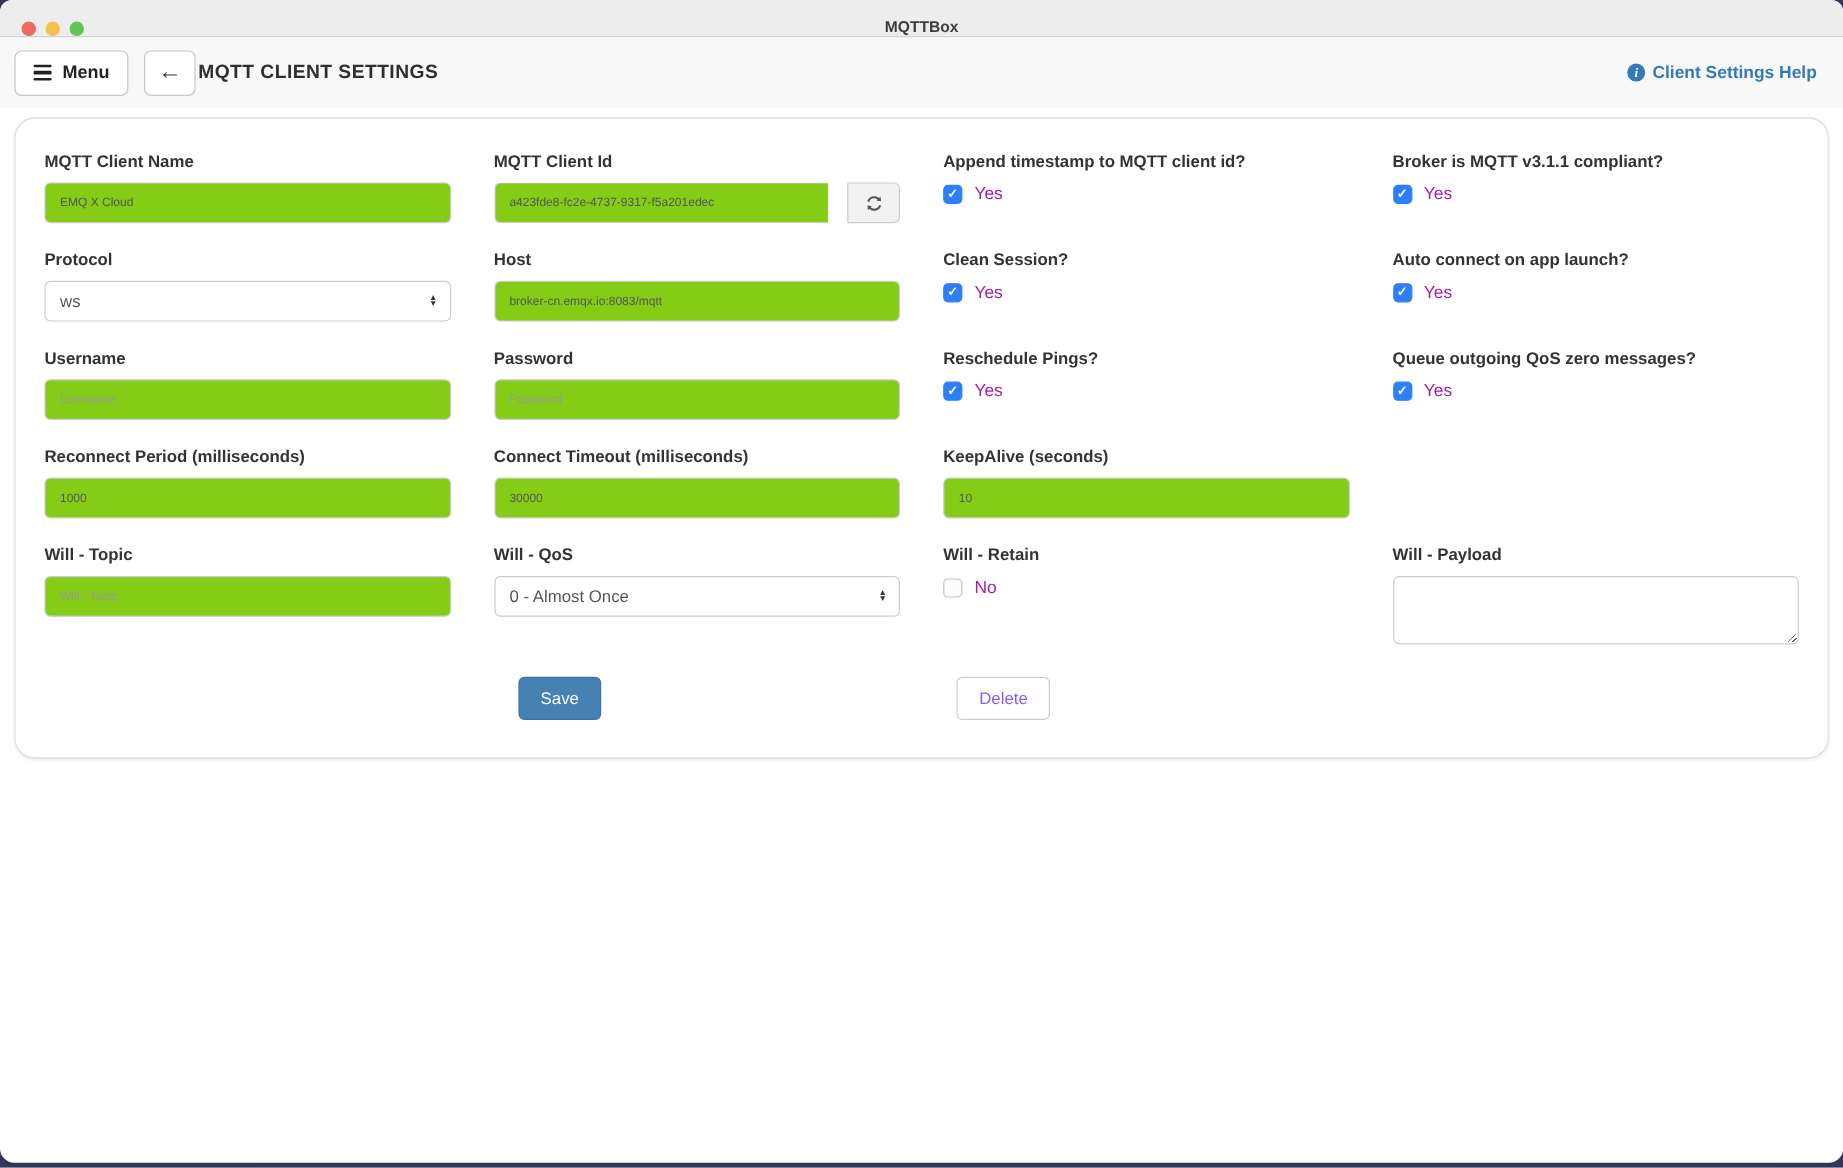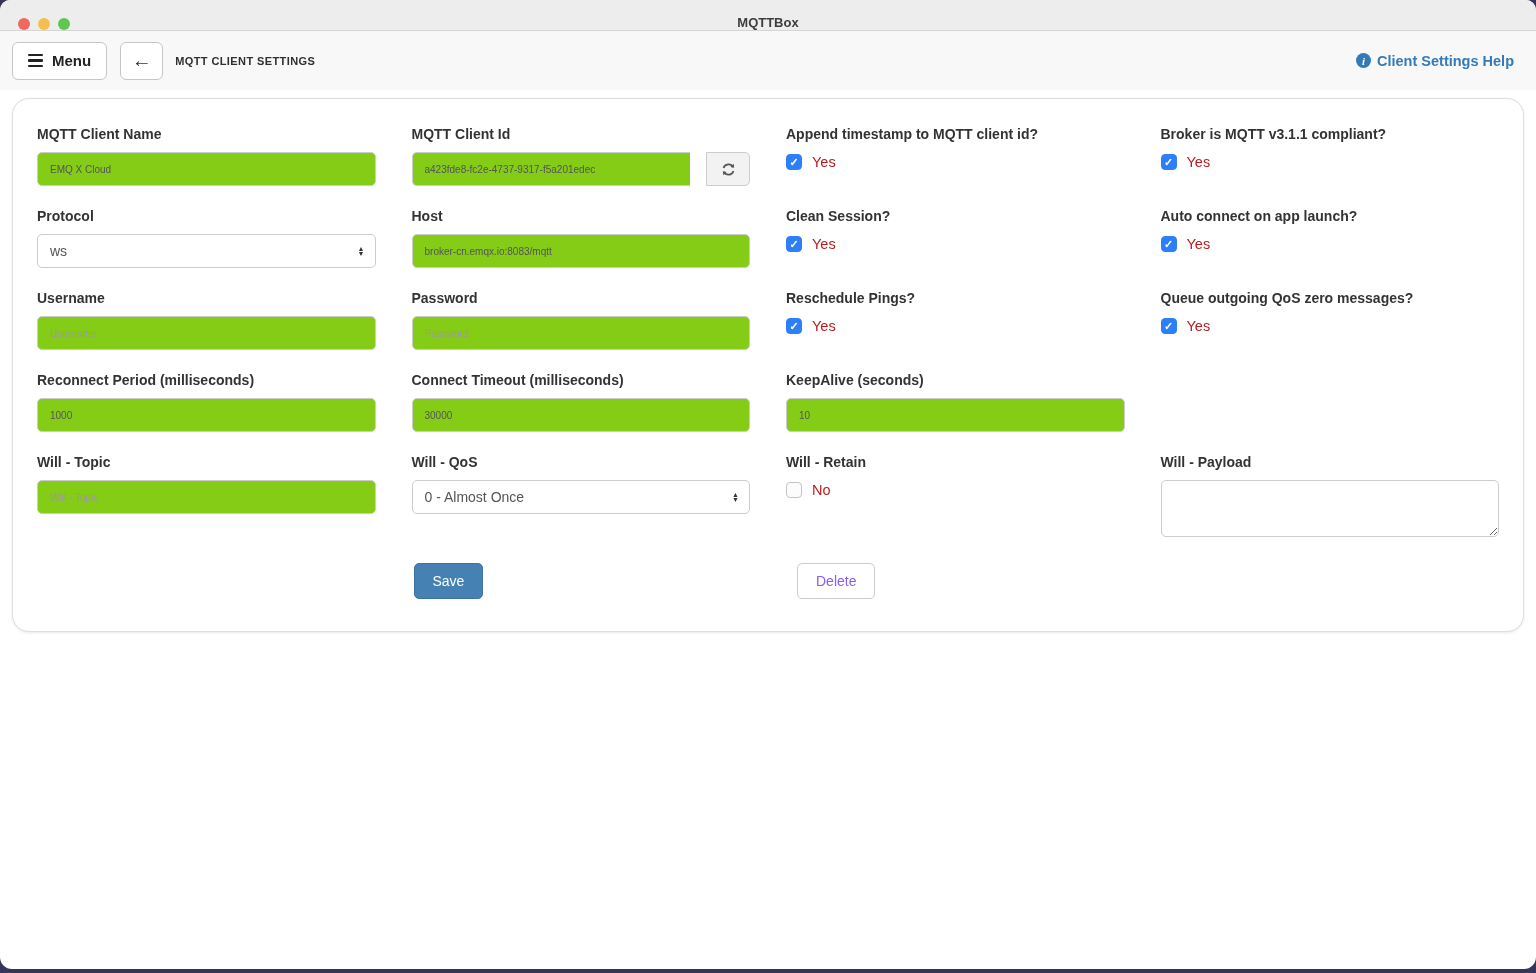--- a/index.html
+++ b/index.html
@@ -24,21 +24,21 @@
   .toolbar { height:59px; background:#f8f8f8; display:flex; align-items:center;
     padding:0 22px 0 12px; }
   .btn-chrome { height:38px; background:#fff; border:1px solid #c6c6c6;
     border-radius:6px; display:flex; align-items:center; justify-content:center;
     cursor:pointer; }
   .menu-btn { padding:0 15px; gap:9px; }
   .hamburger { display:flex; flex-direction:column; gap:3px; }
   .hamburger b { width:15px; height:2.5px; background:#222; border-radius:1px; }
   .menu-label { font-size:15px; font-weight:bold; color:#222; }
   .back-btn { width:43px; margin-left:13px; font-size:20px; font-weight:900; color:#333; }
-  .page-title { margin-left:12px; font-size:11px; font-weight:bold;
+  .page-title { margin-left:2px; font-size:16px; font-weight:bold;
     color:#2f2f2f; letter-spacing:.4px; }
   .spacer { flex:1; }
   .help-link { display:flex; align-items:center; gap:6px; color:#337ab7;
     font-size:14.5px; font-weight:bold; cursor:pointer; }
   .info-icon { width:15px; height:15px; border-radius:50%; background:#337ab7;
     color:#fff; font-family:"Liberation Serif", serif; font-weight:bold;
     font-style:italic; font-size:11px; display:flex; align-items:center;
     justify-content:center; }
 
   
@@ -71,31 +71,31 @@
 
   .checkline { margin-top:12px; display:flex; align-items:center; gap:10px;
     cursor:pointer; }
   .cbox { width:16px; height:16px; border-radius:4px; background:#fcfcfc;
     border:1px solid #c3c3c3; display:flex; align-items:center;
     justify-content:center; }
   .cbox .tick { display:none; color:#fff; font-size:11px; font-weight:bold;
     line-height:1; }
   .cbox.checked { background:#2d7ff9; border-color:#2d7ff9; }
   .cbox.checked .tick { display:block; }
-  .copt { font-size:14.5px; color:#b91c1c; }
+  .copt { font-size:14.5px; color:#a21caf; }
 
   .tarea { width:100%; height:57px; border:1px solid #ccc; border-radius:5px;
     padding:6px 12px; font-size:14px; color:#555; resize:both;
     font-family:"Liberation Sans", sans-serif; outline:none; }
 
   .buttons-row { margin-top:3px; }
   .btn { height:36px; border-radius:5px; font-size:14px; padding:0 18px;
     cursor:pointer; font-family:"Liberation Sans", sans-serif; }
   .btn-save { background:#4681b4; border:1px solid #3d74a4; color:#fff;
-    margin-left:2px; justify-self:start; }
+    margin-left:20px; justify-self:start; }
   .btn-delete { background:#fff; border:1px solid #ccc; color:#8b5cf6;
     margin-left:11px; justify-self:start; }
 </style>
 </head>
 <body>
 
 <div class="app-window">
 
   <div class="titlebar">
     <div class="traffic">

